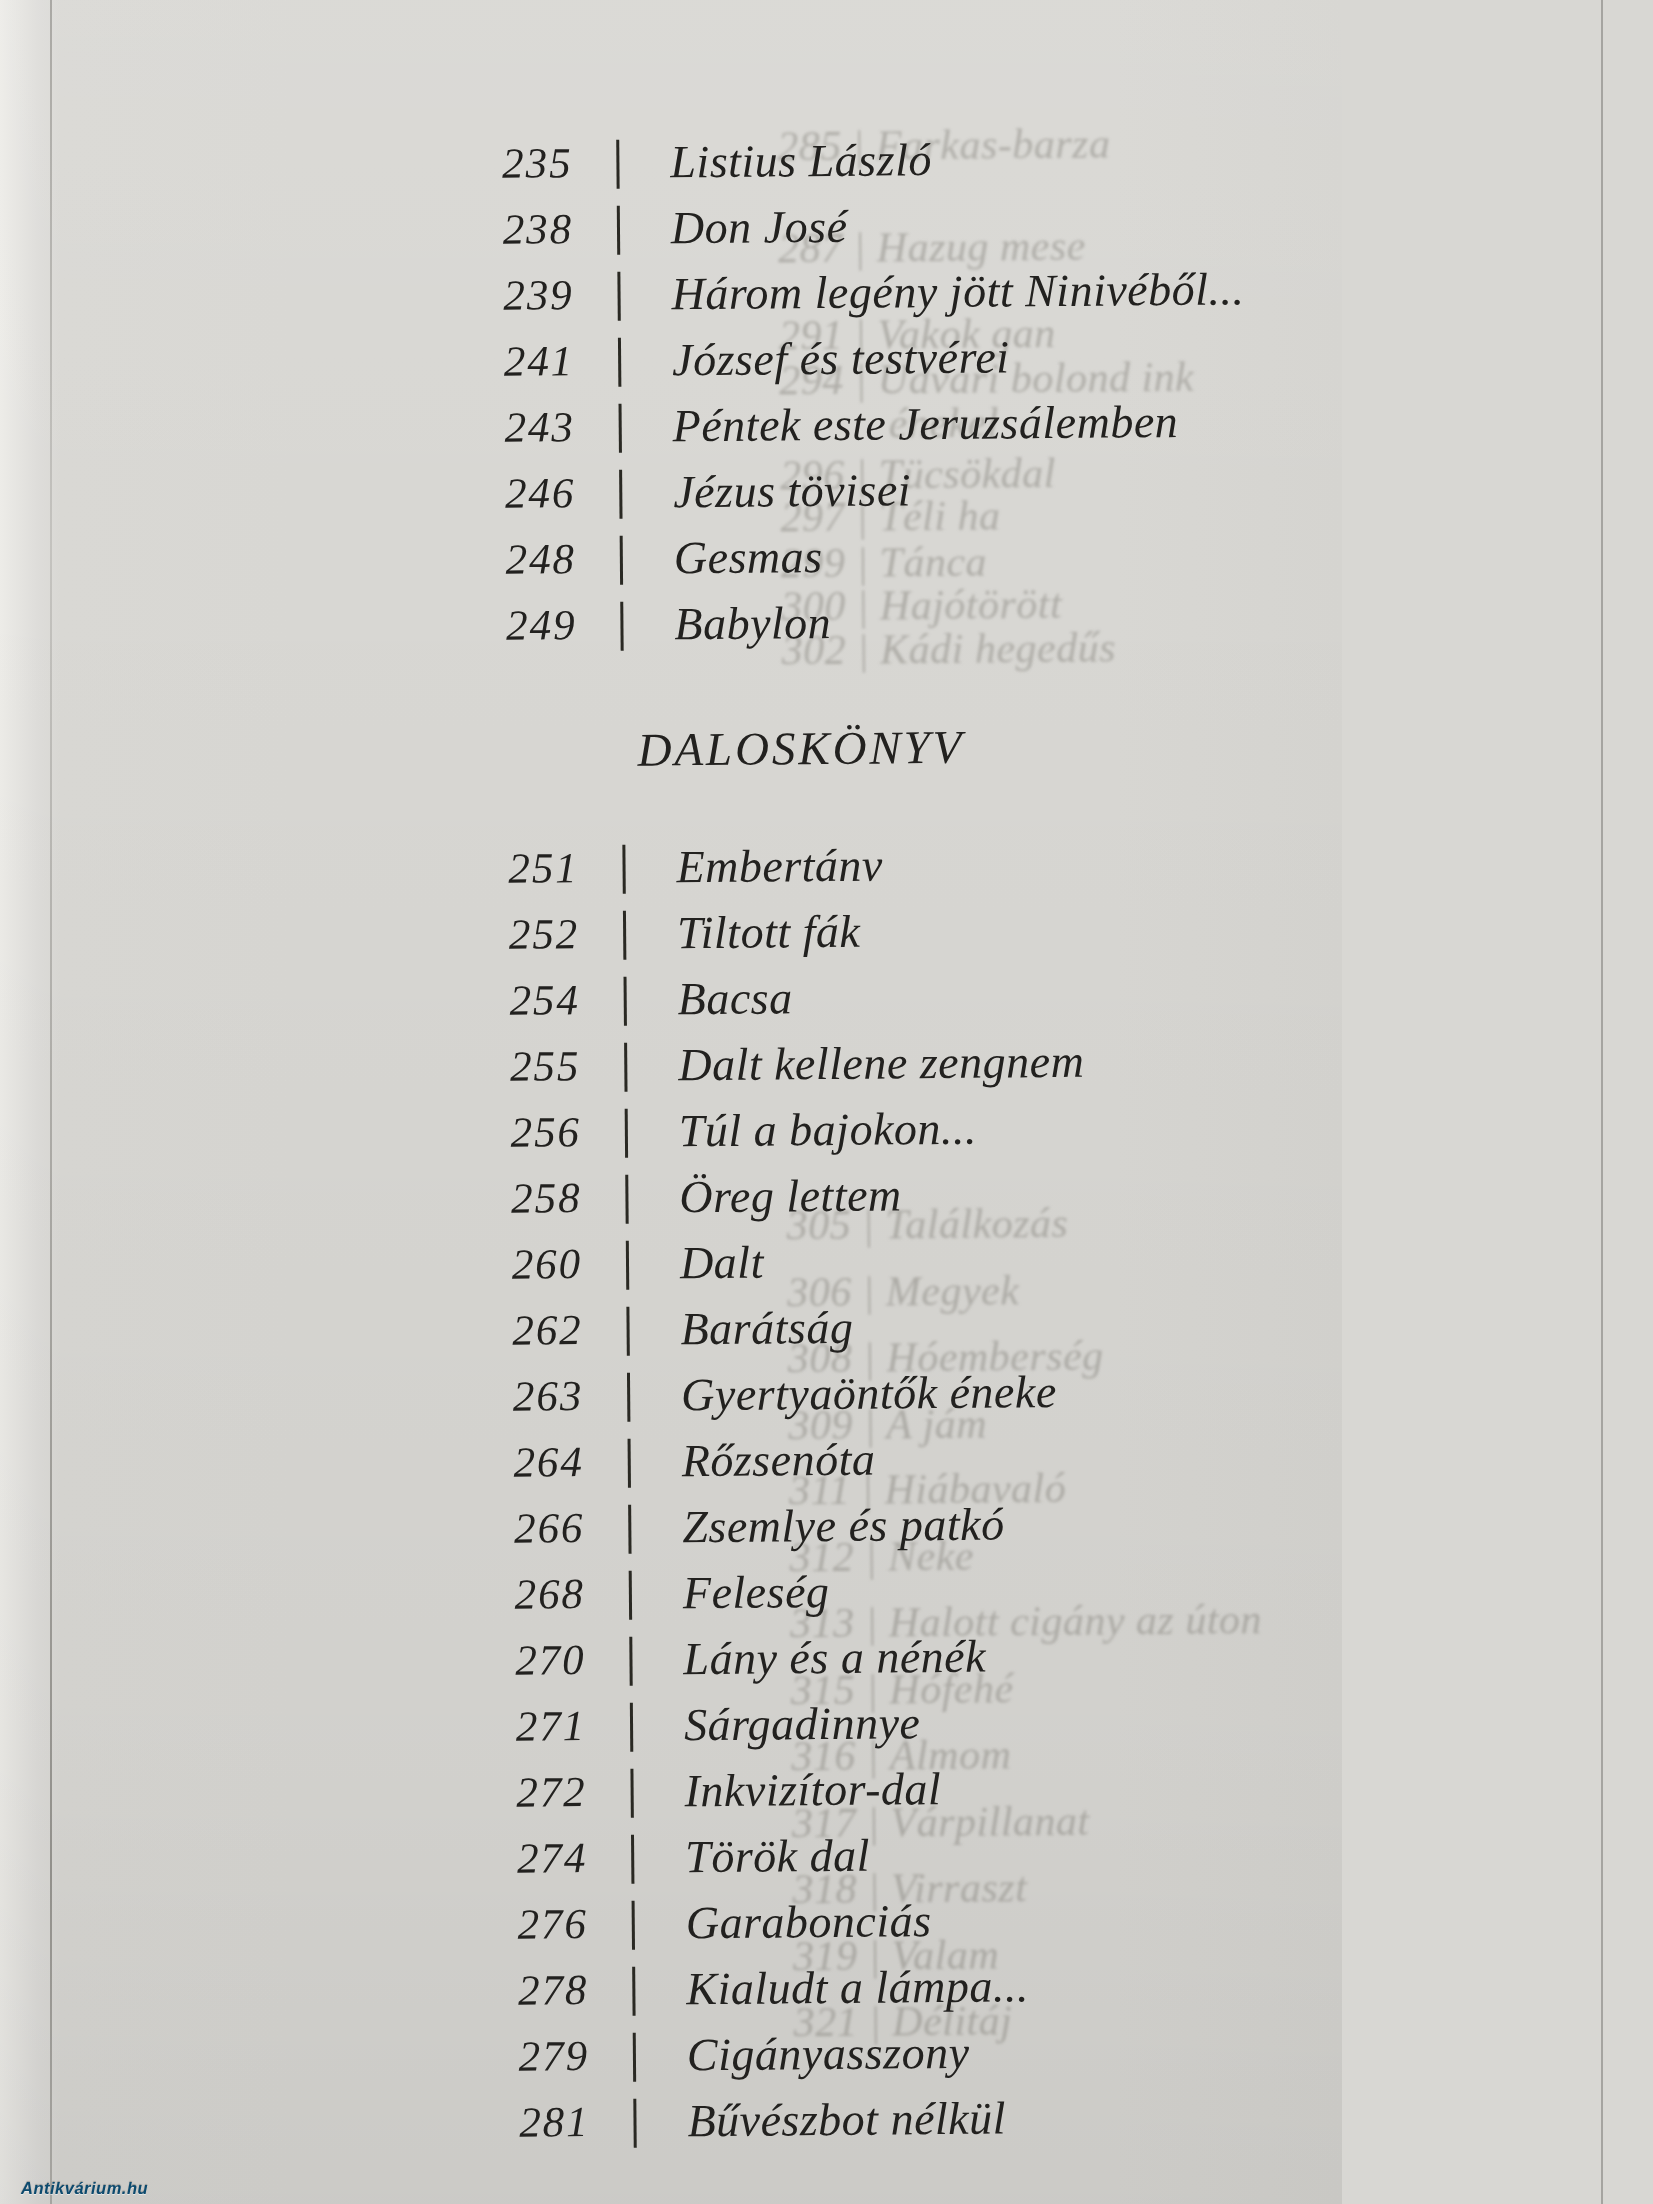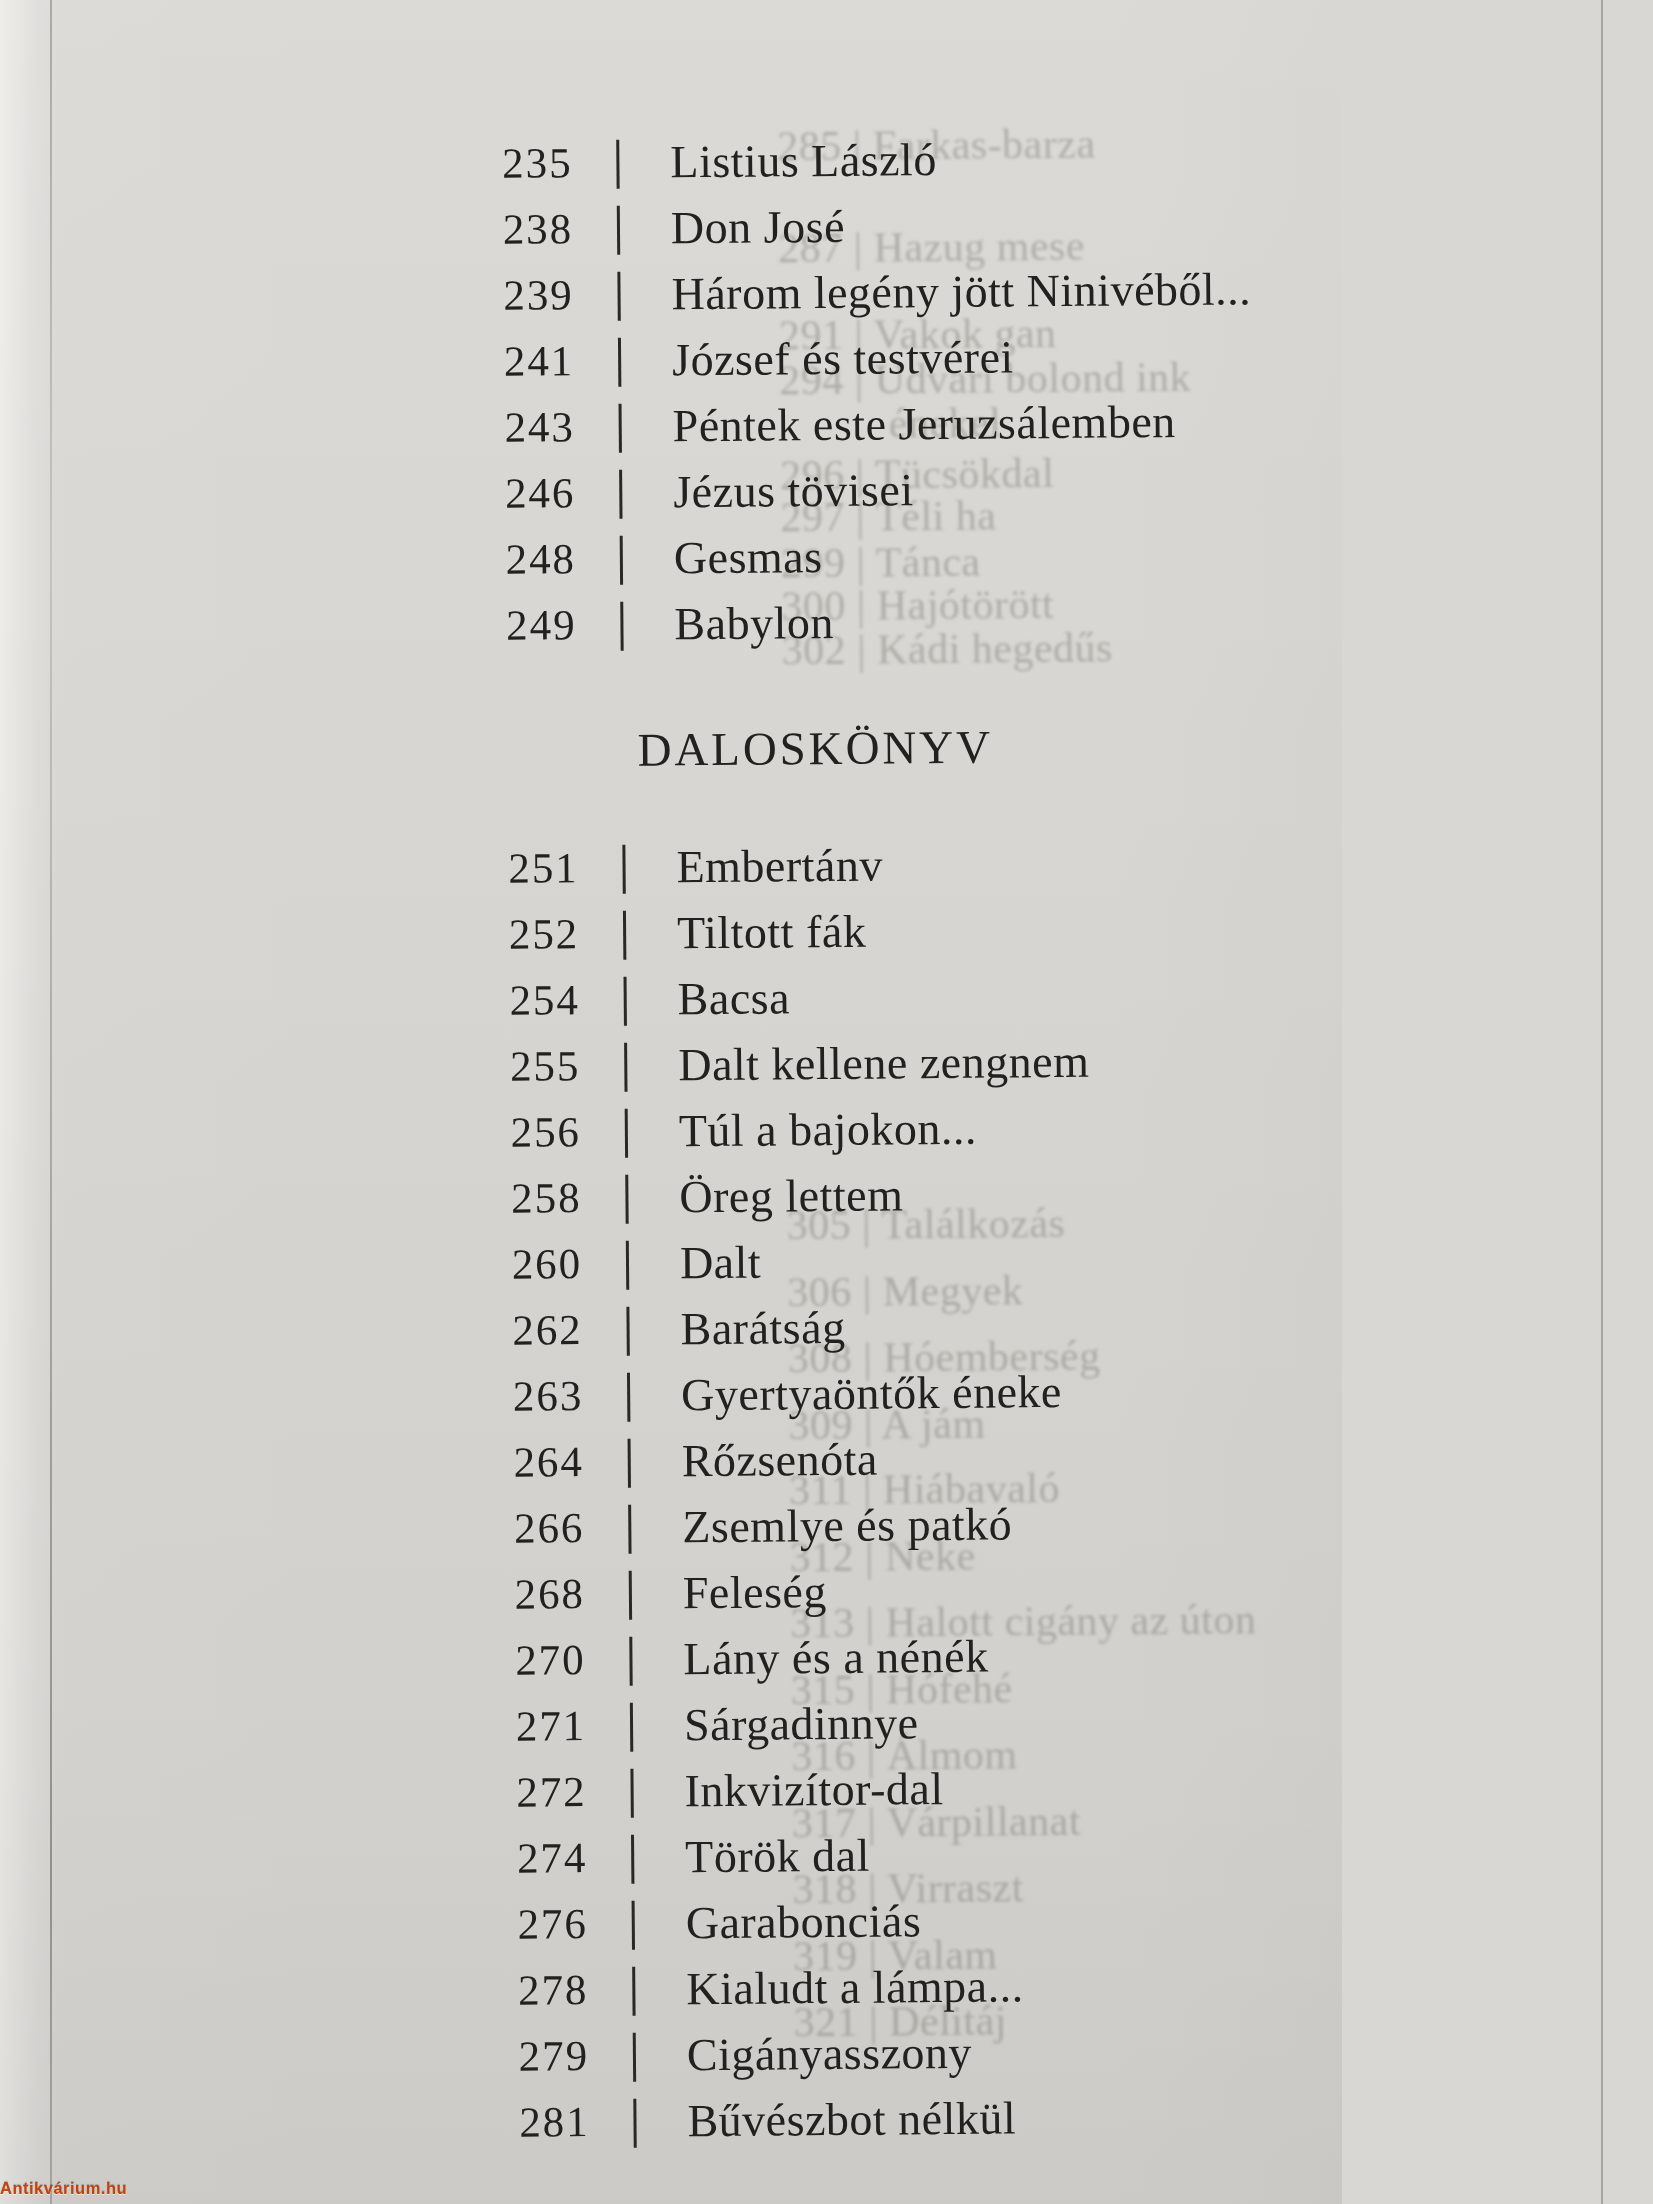--- a/index.html
+++ b/index.html
@@ -9,20 +9,21 @@
     height: 2205px;
     overflow: hidden;
     background: #d8d7d3;
   }
   .page {
     position: relative;
     width: 1342px;
     height: 2205px;
     font-family: "Liberation Serif", "DejaVu Serif", serif;
     color: #22211f;
+    font-style: italic;
   }
   
   .shading {
     position: absolute;
     inset: 0;
     background:
       linear-gradient(180deg, rgba(255,255,255,0.07) 0%, rgba(0,0,0,0) 25%, rgba(0,0,0,0.03) 80%, rgba(0,0,0,0.06) 100%),
       linear-gradient(90deg,
         #edece8 0px, #deddda 37px, #d9d8d4 60px,
         #d8d7d3 291px, #d8d7d3 1116px, #d4d3cf 1417px,
@@ -101,26 +102,26 @@
   .heading {
     height: 66px;
     margin: 59px 0 52px 631px;
     font-size: 47px;
     line-height: 66px;
     letter-spacing: 2.9px;
     white-space: nowrap;
   }
   .watermark {
     position: absolute;
-    left: 0; top: 2179px;
+    left: 21px; top: 2179px;
     font-family: "Liberation Sans", sans-serif;
     font-weight: bold;
     font-size: 16.5px;
     letter-spacing: 0.5px;
-    color: #c2410c;
+    color: #0c4a6e;
     text-shadow: 0 1px 0 rgba(255,255,255,0.55), 0 -1px 1px rgba(0,0,0,0.25);
   }
 </style>
 </head>
 <body>
 
 <div class="page">
   <div class="shading"></div>
   <div class="crease"></div>
   <div class="edge-line"></div>

